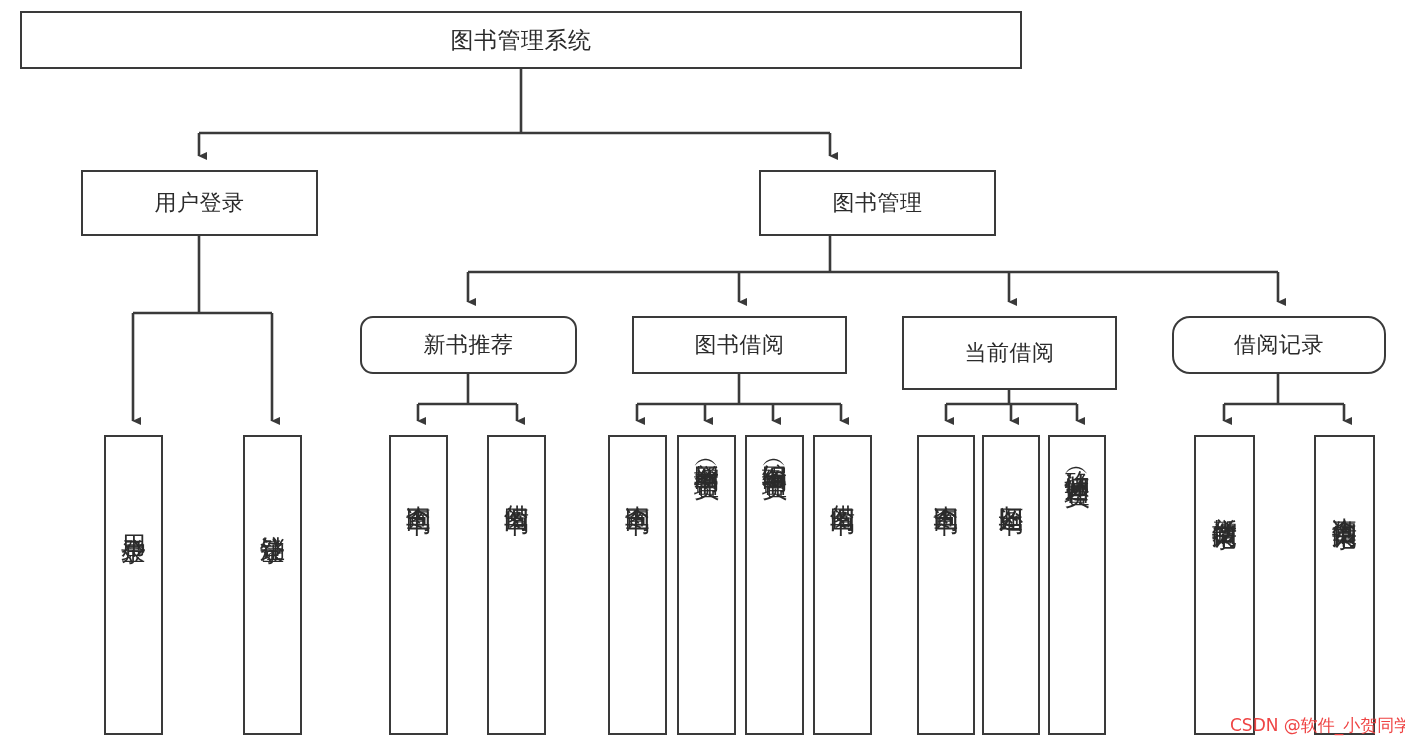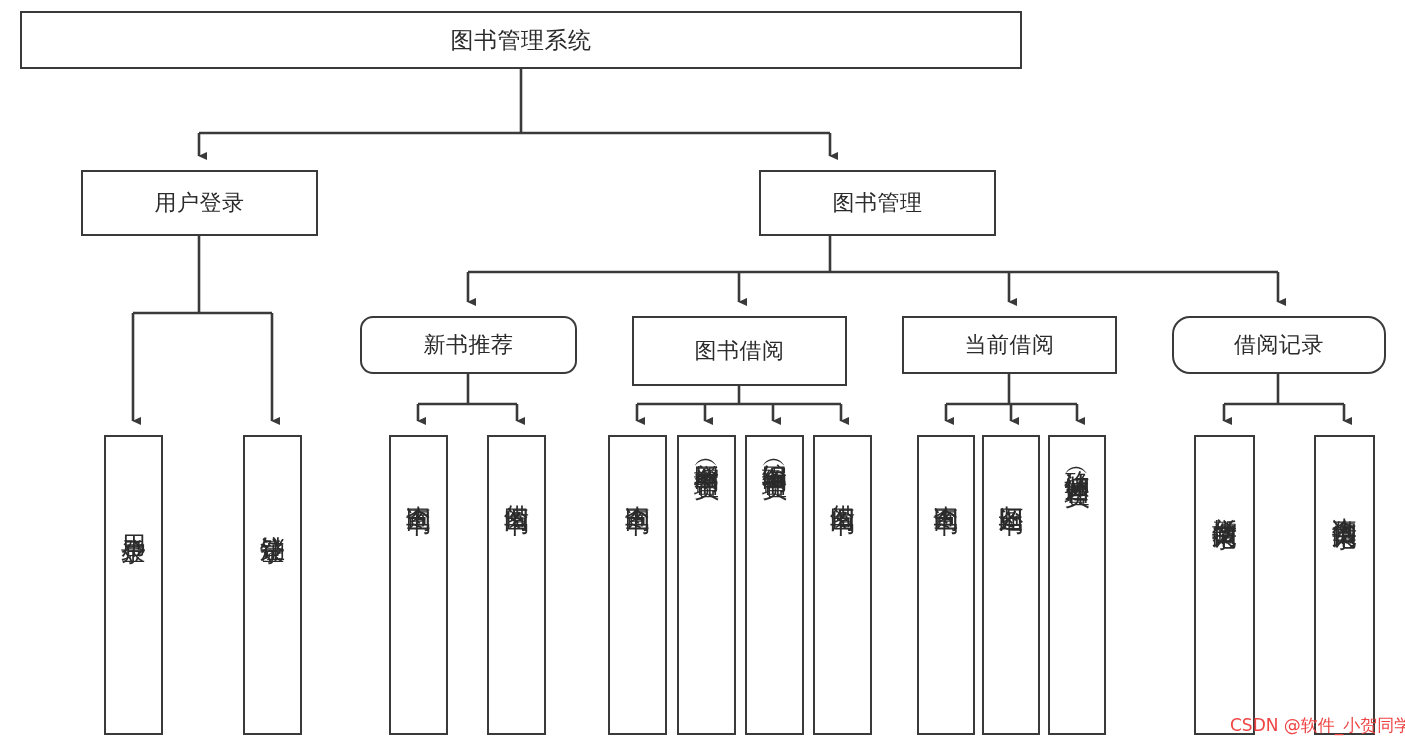--- a/index.html
+++ b/index.html
@@ -150,24 +150,24 @@
   <div class="node horiz" style="left:81px; top:170px; width:237px; height:66px;">
     <span class="node-label">用户登录</span>
   </div>
   <div class="node horiz" style="left:711px; top:170px; width:237px; height:66px;margin-left:48px;">
     <span class="node-label">图书管理</span>
   </div>
 
   <div class="node horiz" style="left:360px; top:316px; width:217px; height:58px;border-radius:13px;">
     <span class="node-label">新书推荐</span>
   </div>
-  <div class="node horiz" style="left:632px; top:316px; width:215px; height:70px;">
+  <div class="node horiz" style="left:632px; top:316px; width:215px; height:58px;">
     <span class="node-label">图书借阅</span>
   </div>
-  <div class="node horiz" style="left:902px; top:316px; width:215px; height:58px;">
+  <div class="node horiz" style="left:902px; top:316px; width:215px; height:74px;">
     <span class="node-label">当前借阅</span>
   </div>
   <div class="node horiz" style="left:1172px; top:316px; width:214px; height:58px;border-radius:18px;">
     <span class="node-label">借阅记录</span>
   </div>
 
   <div class="node vert mid4" style="left:104px; top:435px; width:59px; height:300px;">
     <span class="node-label">用户登录</span>
   </div>
   <div class="node vert mid4" style="left:243px; top:435px; width:59px; height:300px;">

